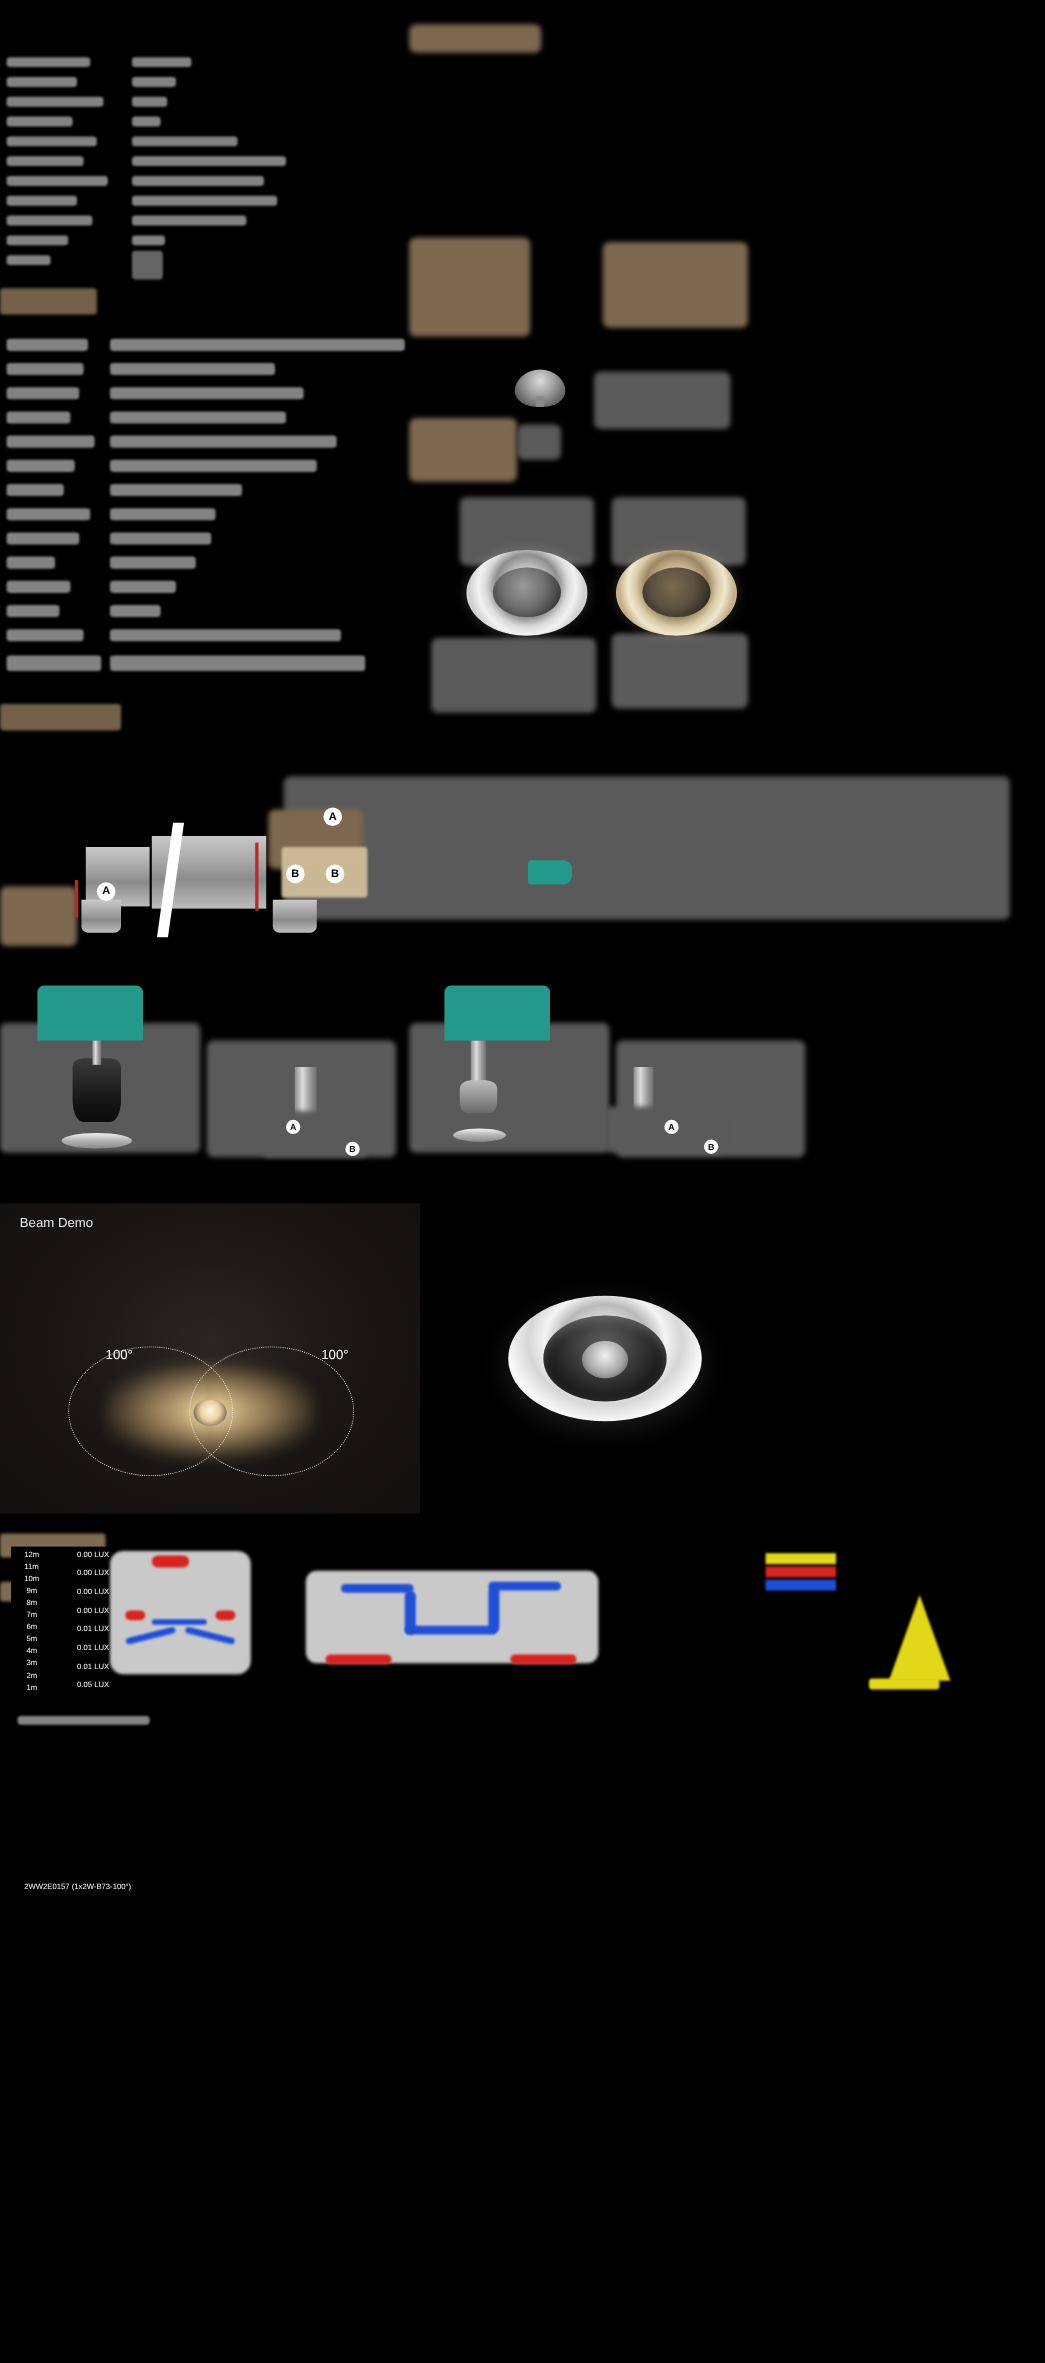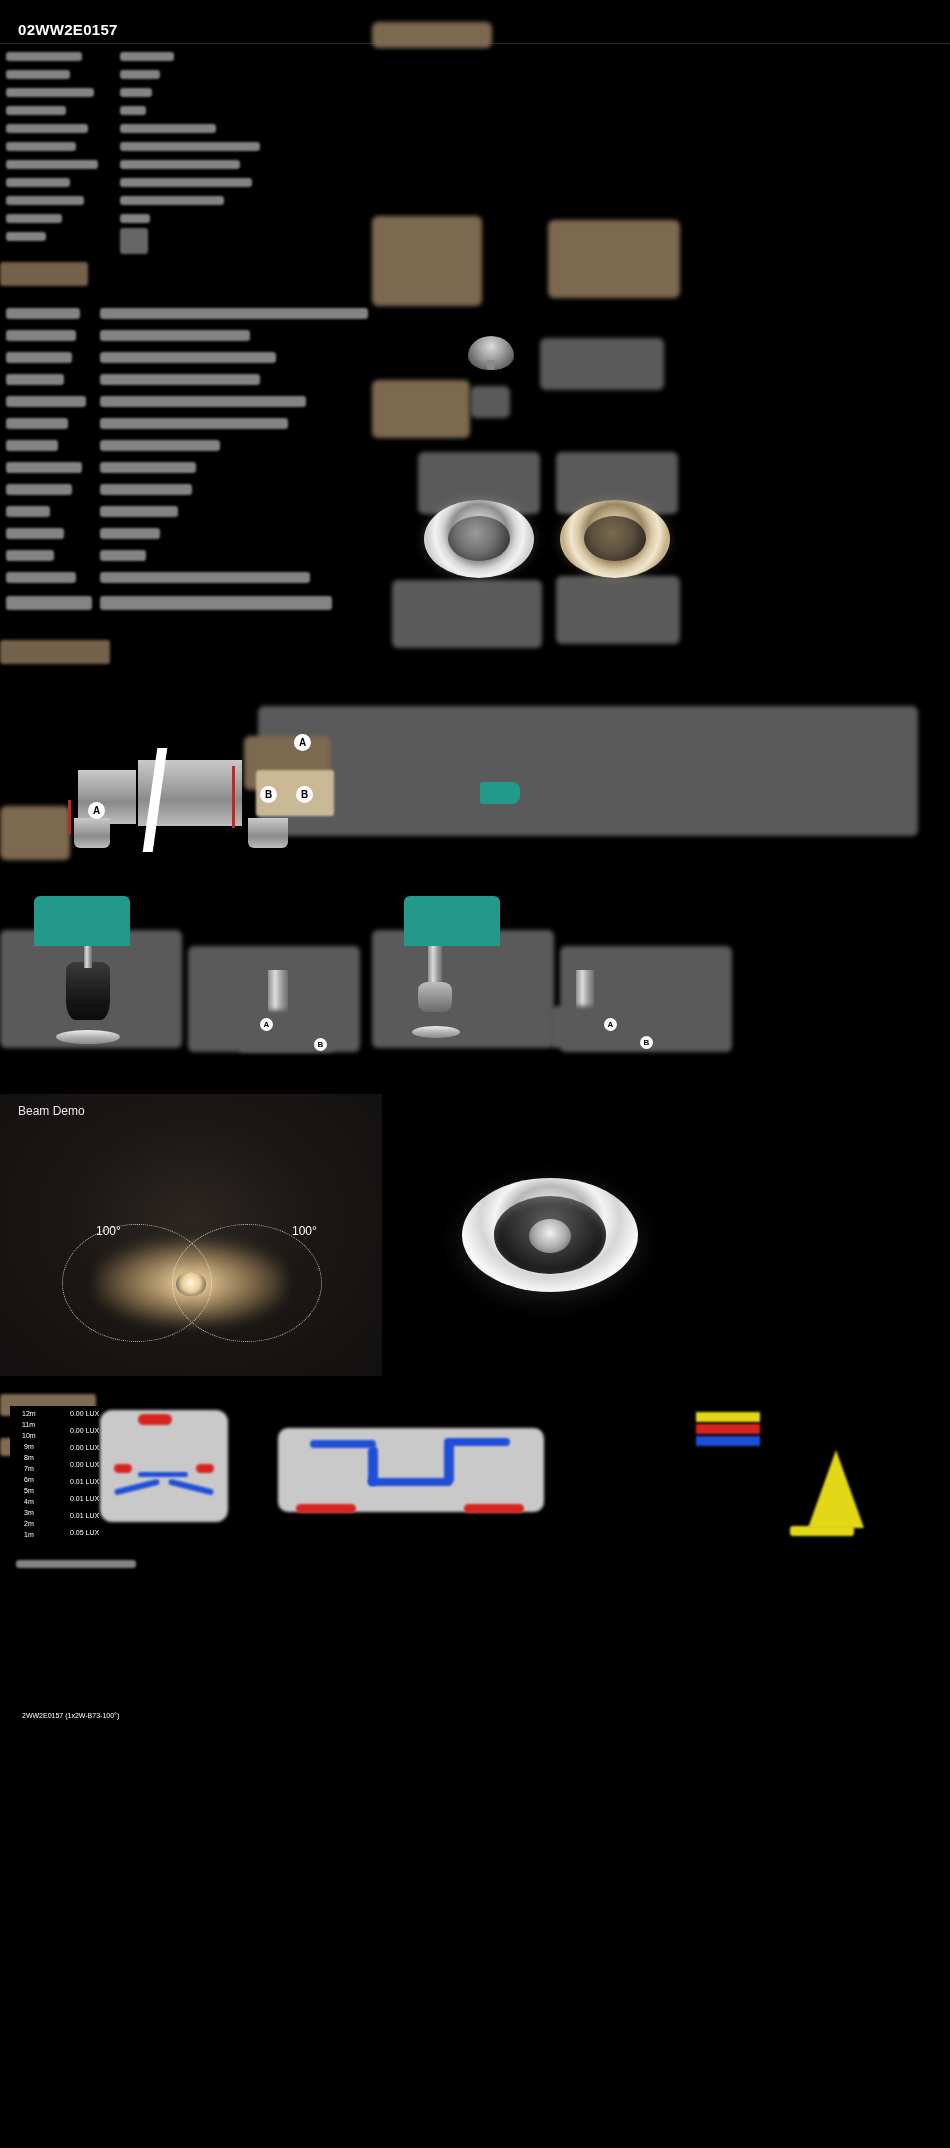--- a/index.html
+++ b/index.html
@@ -281,24 +281,20 @@
     left: 0; top: 2132px;
     width: 950px; height: 16px;
     background: #000;
   }
 </style>
 </head>
 <body>
 
 <div class="page">
 
-  <div class="header">
-    <div class="code">02WW2E0157</div>
-    <div class="rule"></div>
-  </div>
 
   <div>
     <div class="tx" style="left:6px;  top:52px;  width:76px;  height:9px;"></div>
     <div class="tx" style="left:120px;top:52px;  width:54px;  height:9px;"></div>
     <div class="tx" style="left:6px;  top:70px;  width:64px;  height:9px;"></div>
     <div class="tx" style="left:120px;top:70px;  width:40px;  height:9px;"></div>
     <div class="tx" style="left:6px;  top:88px;  width:88px;  height:9px;"></div>
     <div class="tx" style="left:120px;top:88px;  width:32px;  height:9px;"></div>
     <div class="tx" style="left:6px;  top:106px; width:60px;  height:9px;"></div>
     <div class="tx" style="left:120px;top:106px; width:26px;  height:9px;"></div>

